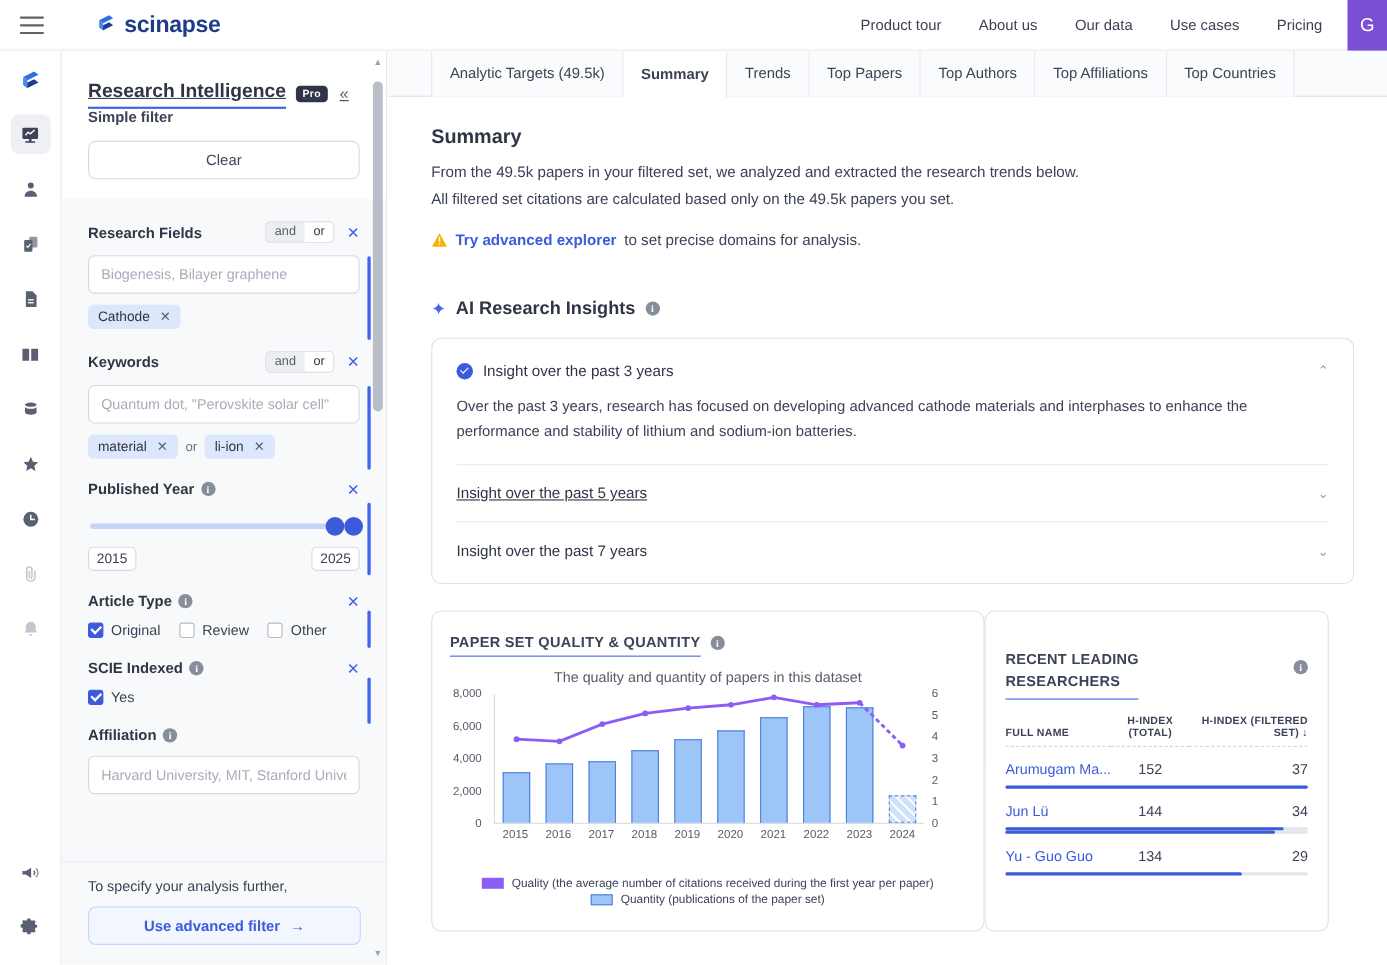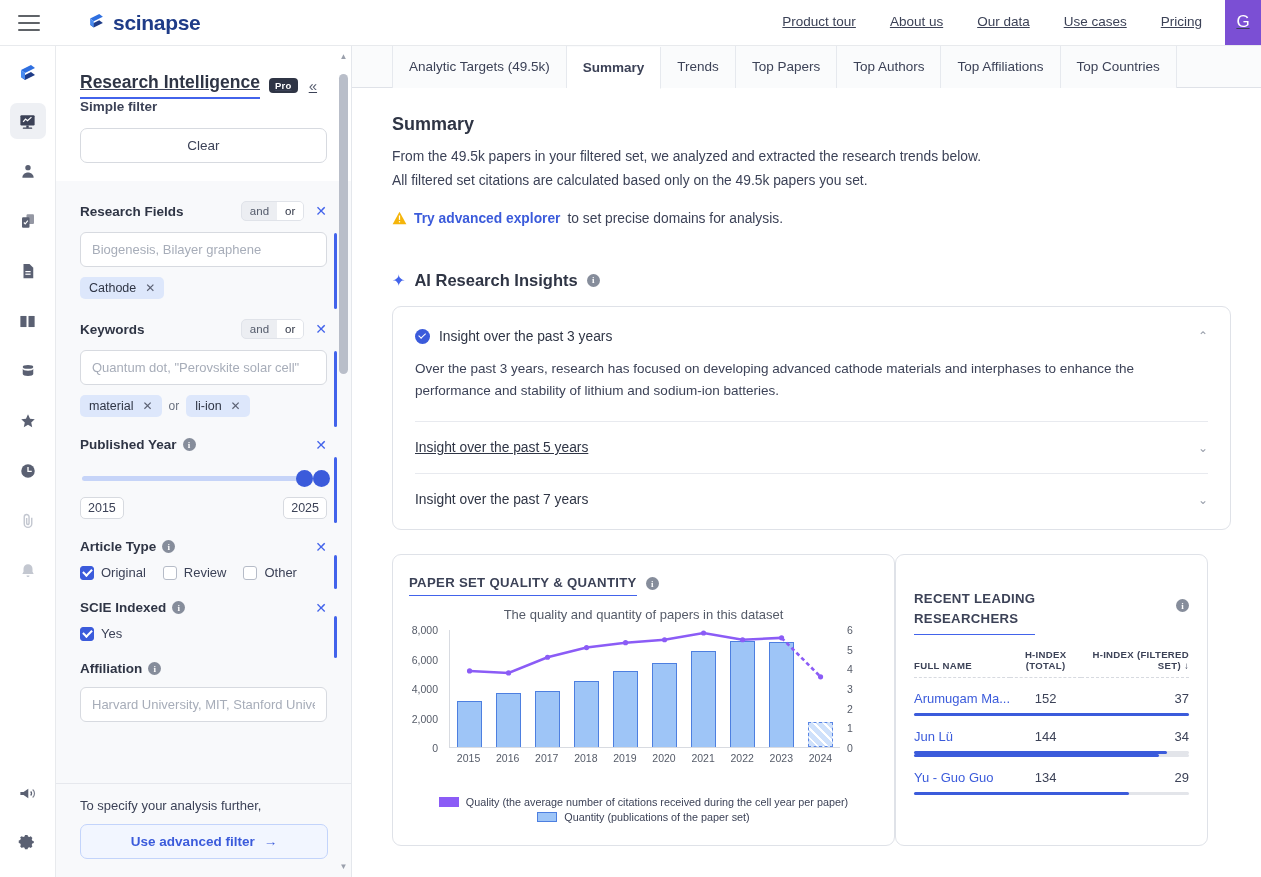--- a/index.html
+++ b/index.html
@@ -17,21 +17,21 @@
     position: absolute; top: 0; left: 0; width: 1261px; height: 46px;
     background: #fff; border-bottom: 1px solid #e8eaed;
     display: flex; align-items: center; z-index: 30;
   }
   .hamburger { width: 22px; height: 16px; margin-left: 18px; display: flex;
     flex-direction: column; justify-content: space-between; cursor: pointer; }
   .hamburger span { display: block; height: 2px; background: #5f6368; border-radius: 1px; }
   .brand { display: flex; align-items: center; margin-left: 47px; gap: 7px; cursor: pointer; }
   .brand-mark { width: 19px; height: 20px; }
   .brand-text { font-size: 21px; font-weight: 700; color: #1f3c88; letter-spacing: -0.3px; }
-  .topnav { margin-left: auto; display: flex; align-items: flex-end; height: 100%; text-decoration: underline; }
+  .topnav { margin-left: auto; display: flex; align-items: flex-start; height: 100%; }
   .topnav a {
     font-size: 13.5px; color: #3c4257; text-decoration: none;
     padding: 0 17px; line-height: 46px; white-space: nowrap; cursor: pointer;
   }
   .avatar {
     width: 36px; height: 46px; background: #7b4fd4; color: #fff;
     display: flex; align-items: center; justify-content: center;
     font-size: 17px; font-weight: 500; cursor: pointer; margin-left: 6px;
   }
 
@@ -635,21 +635,21 @@
                 <span>2020</span>
                 <span>2021</span>
                 <span>2022</span>
                 <span>2023</span>
                 <span>2024</span>
               </div>
           </div>
           <div class="legend">
             <div class="legend-row">
               <span class="swatch sw-quality"></span>
-              <span>Quality (the average number of citations received during the cell year per paper)</span>
+              <span>Quality (the average number of citations received during the first year per paper)</span>
             </div>
             <div class="legend-row">
               <span class="swatch sw-quantity"></span>
               <span>Quantity (publications of the paper set)</span>
             </div>
           </div>
         </div>
 
         <div class="card card-tbl">
           <div class="card-head tbl">

